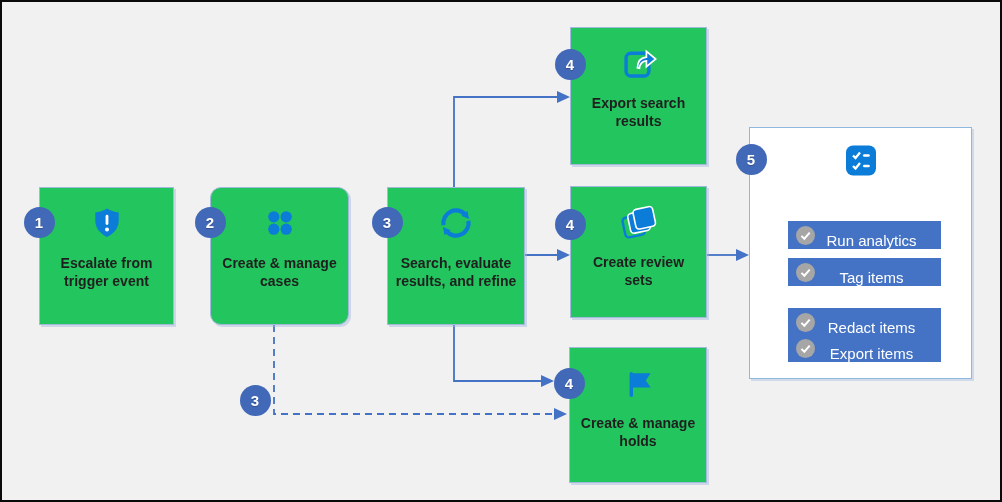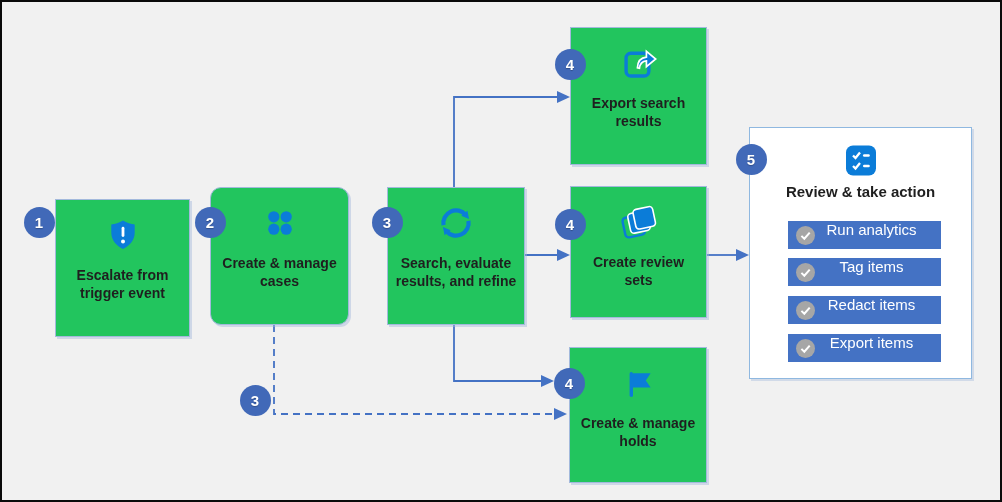--- a/index.html
+++ b/index.html
@@ -33,28 +33,28 @@
     position:absolute; z-index:2; background:#ffffff;
     border:1.5px solid #8fb8e0; box-shadow:2px 2px 0 rgba(163,185,220,0.4);
   }
   .panel .icon { position:absolute; top:17px; left:50%; transform:translateX(-50%); }
   .panel-title {
     position:absolute; top:55px; left:0; width:100%; text-align:center;
     font-size:15px; font-weight:700; color:#1f1f1f;
   }
   .action-btn {
     position:absolute; left:38px; width:153px; height:28px;
-    background:#4472c4; display:flex; align-items:flex-start;
+    background:#4472c4; display:flex; align-items:flex-end;
   }
   .action-btn .chk { position:absolute; left:8px; top:4.5px; }
   .action-btn .btn-label {
     width:100%; text-align:center; padding-left:14px;
     color:#ffffff; font-size:15px; font-weight:400;
   }
-  .btn-1 { top:93px; } .btn-2 { top:130px; } .btn-3 { top:168px; } .btn-4 { top:206px; }
+  .btn-1 { top:93px; } .btn-2 { top:130px; } .btn-3 { top:180px; } .btn-4 { top:206px; }
 </style>
 </head>
 <body>
 
 <div class="canvas">
 
   <svg class="connectors" width="1002" height="502">
     <g stroke="#4472c4" stroke-width="1.8" fill="none">
       <path d="M452,185 L452,95 L556,95"></path>
       <path d="M523,253 L556,253"></path>
@@ -64,21 +64,21 @@
     </g>
     <g fill="#4472c4" stroke="none">
       <polygon points="568,95 555,89 555,101"></polygon>
       <polygon points="568,253 555,247 555,259"></polygon>
       <polygon points="747,253 734,247 734,259"></polygon>
       <polygon points="552,379 539,373 539,385"></polygon>
       <polygon points="565,412 552,406 552,418"></polygon>
     </g>
   </svg>
 
-  <div class="node b1" style="left:37px; top:197px; width:135px; height:138px;margin-left:16px;">
+  <div class="node b1" style="left:37px; top:185px; width:135px; height:138px;">
     <span class="icon">
       <svg width="34" height="34" viewBox="0 0 34 34">
         <path d="M17 2.5 C13.5 4.9 8.8 6.1 5.3 6.4 L5.3 14.6 C5.3 22.6 10.8 28.3 17 30.9 C23.2 28.3 28.7 22.6 28.7 14.6 L28.7 6.4 C25.2 6.1 20.5 4.9 17 2.5 Z" fill="#0b7cd8"></path>
         <rect x="15.6" y="8.8" width="2.8" height="10.2" rx="1.4" fill="#ffffff"></rect>
         <circle cx="17" cy="23.6" r="2" fill="#ffffff"></circle>
       </svg>
     </span>
     <div class="label">Escalate from trigger event</div>
   </div>
 
@@ -142,21 +142,20 @@
   <div class="panel" style="left:747px; top:125px; width:223px; height:252px;">
     <span class="icon">
       <svg width="31" height="31" viewBox="0 0 31 31">
         <rect x="0.5" y="0.5" width="30" height="30" rx="7" fill="#0b7cd8"></rect>
         <polyline points="7.5,10.5 10,13 14.5,7.5" stroke="#ffffff" stroke-width="2.3" fill="none"></polyline>
         <rect x="17.5" y="9.2" width="6.8" height="2.5" rx="1.2" fill="#ffffff"></rect>
         <polyline points="7.5,21 10,23.5 14.5,18" stroke="#ffffff" stroke-width="2.3" fill="none"></polyline>
         <rect x="17.5" y="19.7" width="6.8" height="2.5" rx="1.2" fill="#ffffff"></rect>
       </svg>
     </span>
-    <div class="panel-title">Review &amp; take action</div>
 
     <div class="action-btn btn-1">
       <span class="chk">
         <svg width="19" height="19" viewBox="0 0 19 19">
             <circle cx="9.5" cy="9.5" r="9.5" fill="#a6a6a6"></circle>
             <polyline points="5.4,9.9 8.3,12.7 13.7,6.7" stroke="#ffffff" stroke-width="2" fill="none"></polyline>
           </svg>
       </span>
       <span class="btn-label">Run analytics</span>
     </div>

